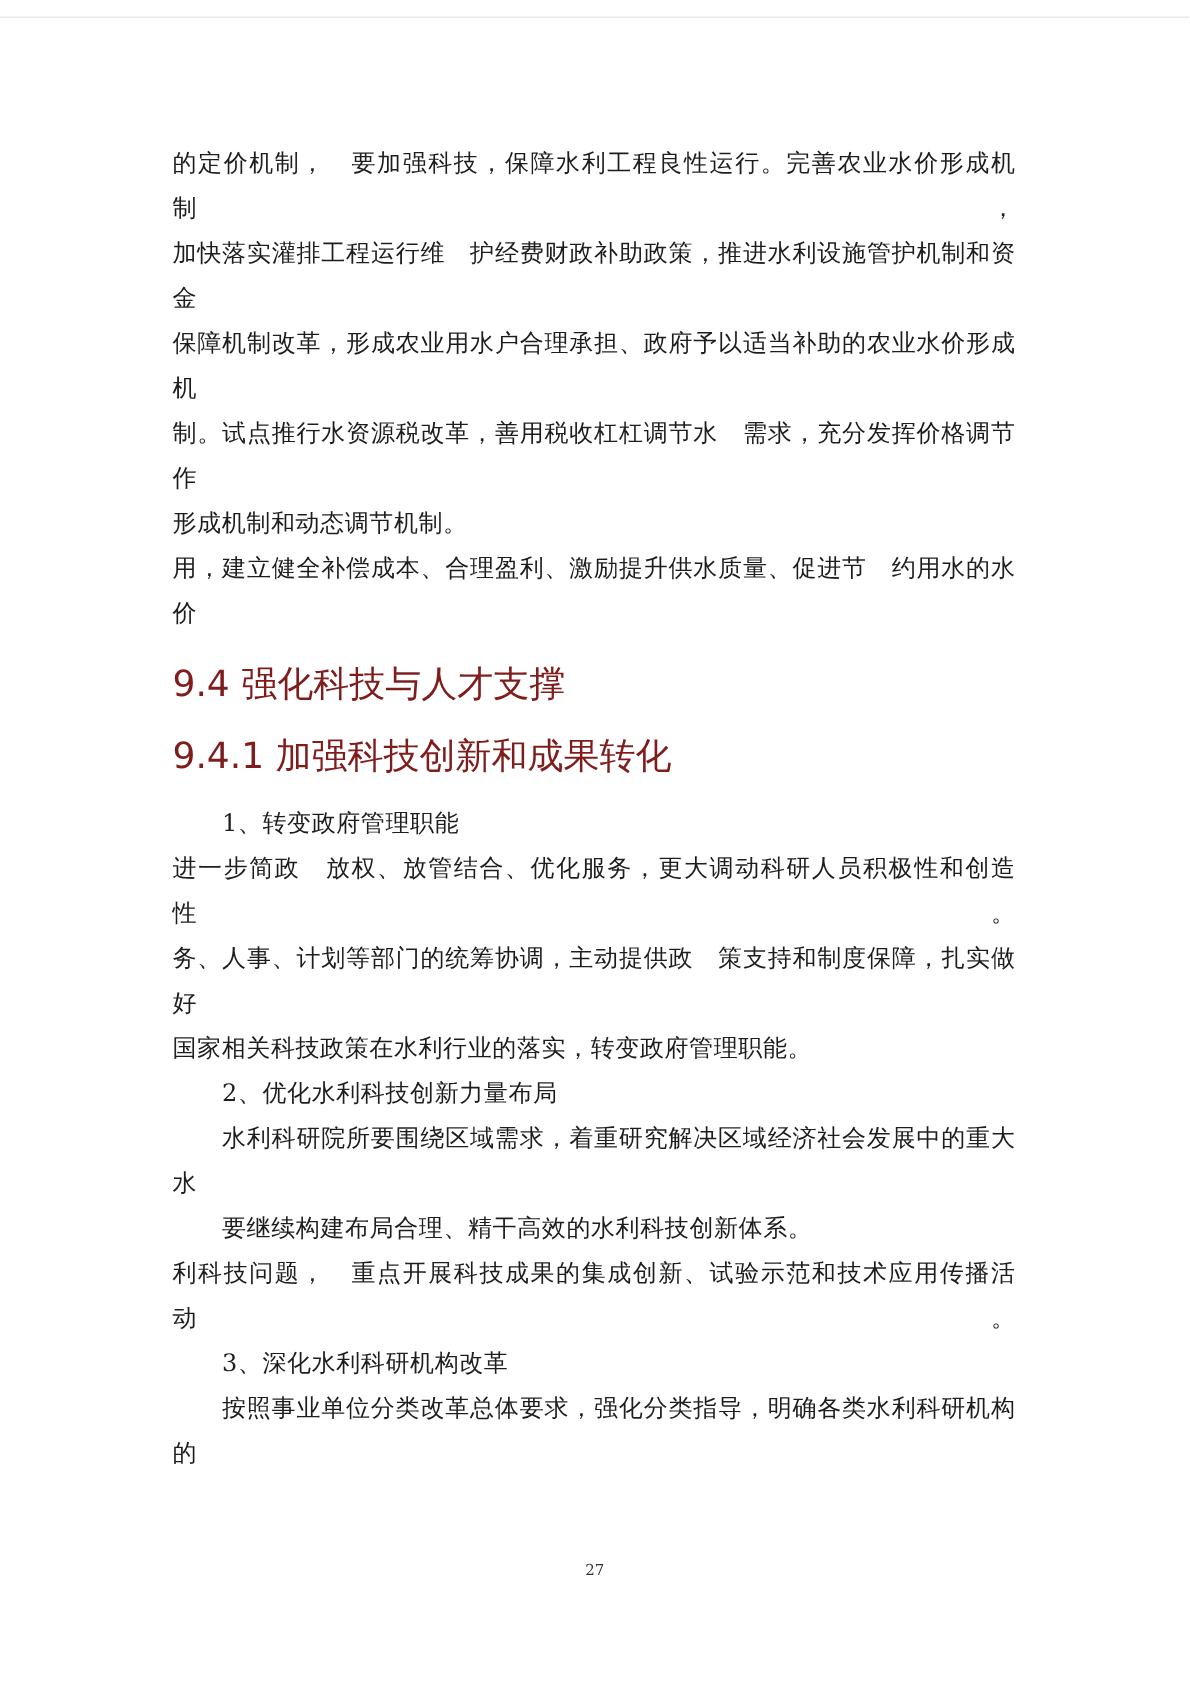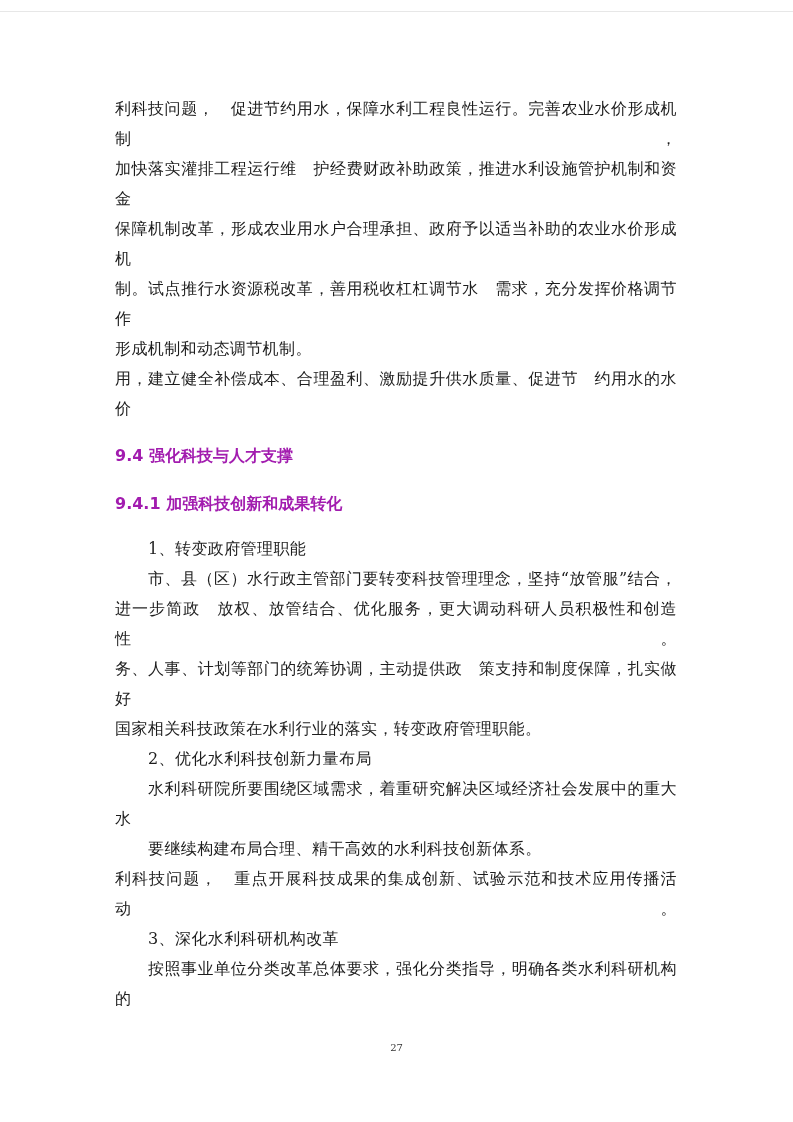--- a/index.html
+++ b/index.html
@@ -25,55 +25,54 @@
     text-align:justify;
     text-align-last:left;
     text-justify:inter-character;
     letter-spacing:0.4px;
     white-space:normal;
   }
   .fj{ text-align-last:justify; }
   .ind{ text-indent:33px; }
   .h{
     font-family:"DejaVu Sans","Liberation Sans",sans-serif;
-    font-weight:bold;color:#a21caf;
-    font-size:16px;line-height:32px;
+    font-weight:normal;color:#7f1d1d;
+    font-size:24px;line-height:32px;
     margin:16px 0 0 0;
     text-align:left;text-align-last:left;
   }
   .block{ margin-top:14px; }
   .footer{
     position:absolute;top:1040px;left:0;width:100%;
     text-align:center;
     font-size:10px;line-height:16px;color:#333333;
     font-family:"DejaVu Serif","Liberation Serif",serif;
   }
 </style>
 </head>
 <body>
 
 <div class="page">
   <div class="top-edge"></div>
 
   <div class="body-col">
 
-    <p class="ln fj">利科技问题，　促进节约用水，保障水利工程良性运行。完善农业水价形成机制，</p>
+    <p class="ln fj">的定价机制，　要加强科技，保障水利工程良性运行。完善农业水价形成机制，</p>
     <p class="ln fj">加快落实灌排工程运行维　护经费财政补助政策，推进水利设施管护机制和资金</p>
     <p class="ln fj">保障机制改革，形成农业用水户合理承担、政府予以适当补助的农业水价形成机</p>
     <p class="ln fj">制。试点推行水资源税改革，善用税收杠杠调节水　需求，充分发挥价格调节作</p>
     <p class="ln">形成机制和动态调节机制。</p>
     <p class="ln fj">用，建立健全补偿成本、合理盈利、激励提升供水质量、促进节　约用水的水价</p>
 
     <div class="h">9.4 强化科技与人才支撑</div>
     <div class="h">9.4.1 加强科技创新和成果转化</div>
 
     <div class="block">
 
       <p class="ln ind">1、转变政府管理职能</p>
-      <p class="ln ind fj">市、县（区）水行政主管部门要转变科技管理理念，坚持“放管服”结合，</p>
       <p class="ln fj">进一步简政　放权、放管结合、优化服务，更大调动科研人员积极性和创造性。</p>
       <p class="ln fj">务、人事、计划等部门的统筹协调，主动提供政　策支持和制度保障，扎实做好</p>
       <p class="ln">国家相关科技政策在水利行业的落实，转变政府管理职能。</p>
 
       <p class="ln ind">2、优化水利科技创新力量布局</p>
       <p class="ln ind fj">水利科研院所要围绕区域需求，着重研究解决区域经济社会发展中的重大水</p>
       <p class="ln ind">要继续构建布局合理、精干高效的水利科技创新体系。</p>
       <p class="ln fj">利科技问题，　重点开展科技成果的集成创新、试验示范和技术应用传播活动。</p>
 
       <p class="ln ind">3、深化水利科研机构改革</p>

